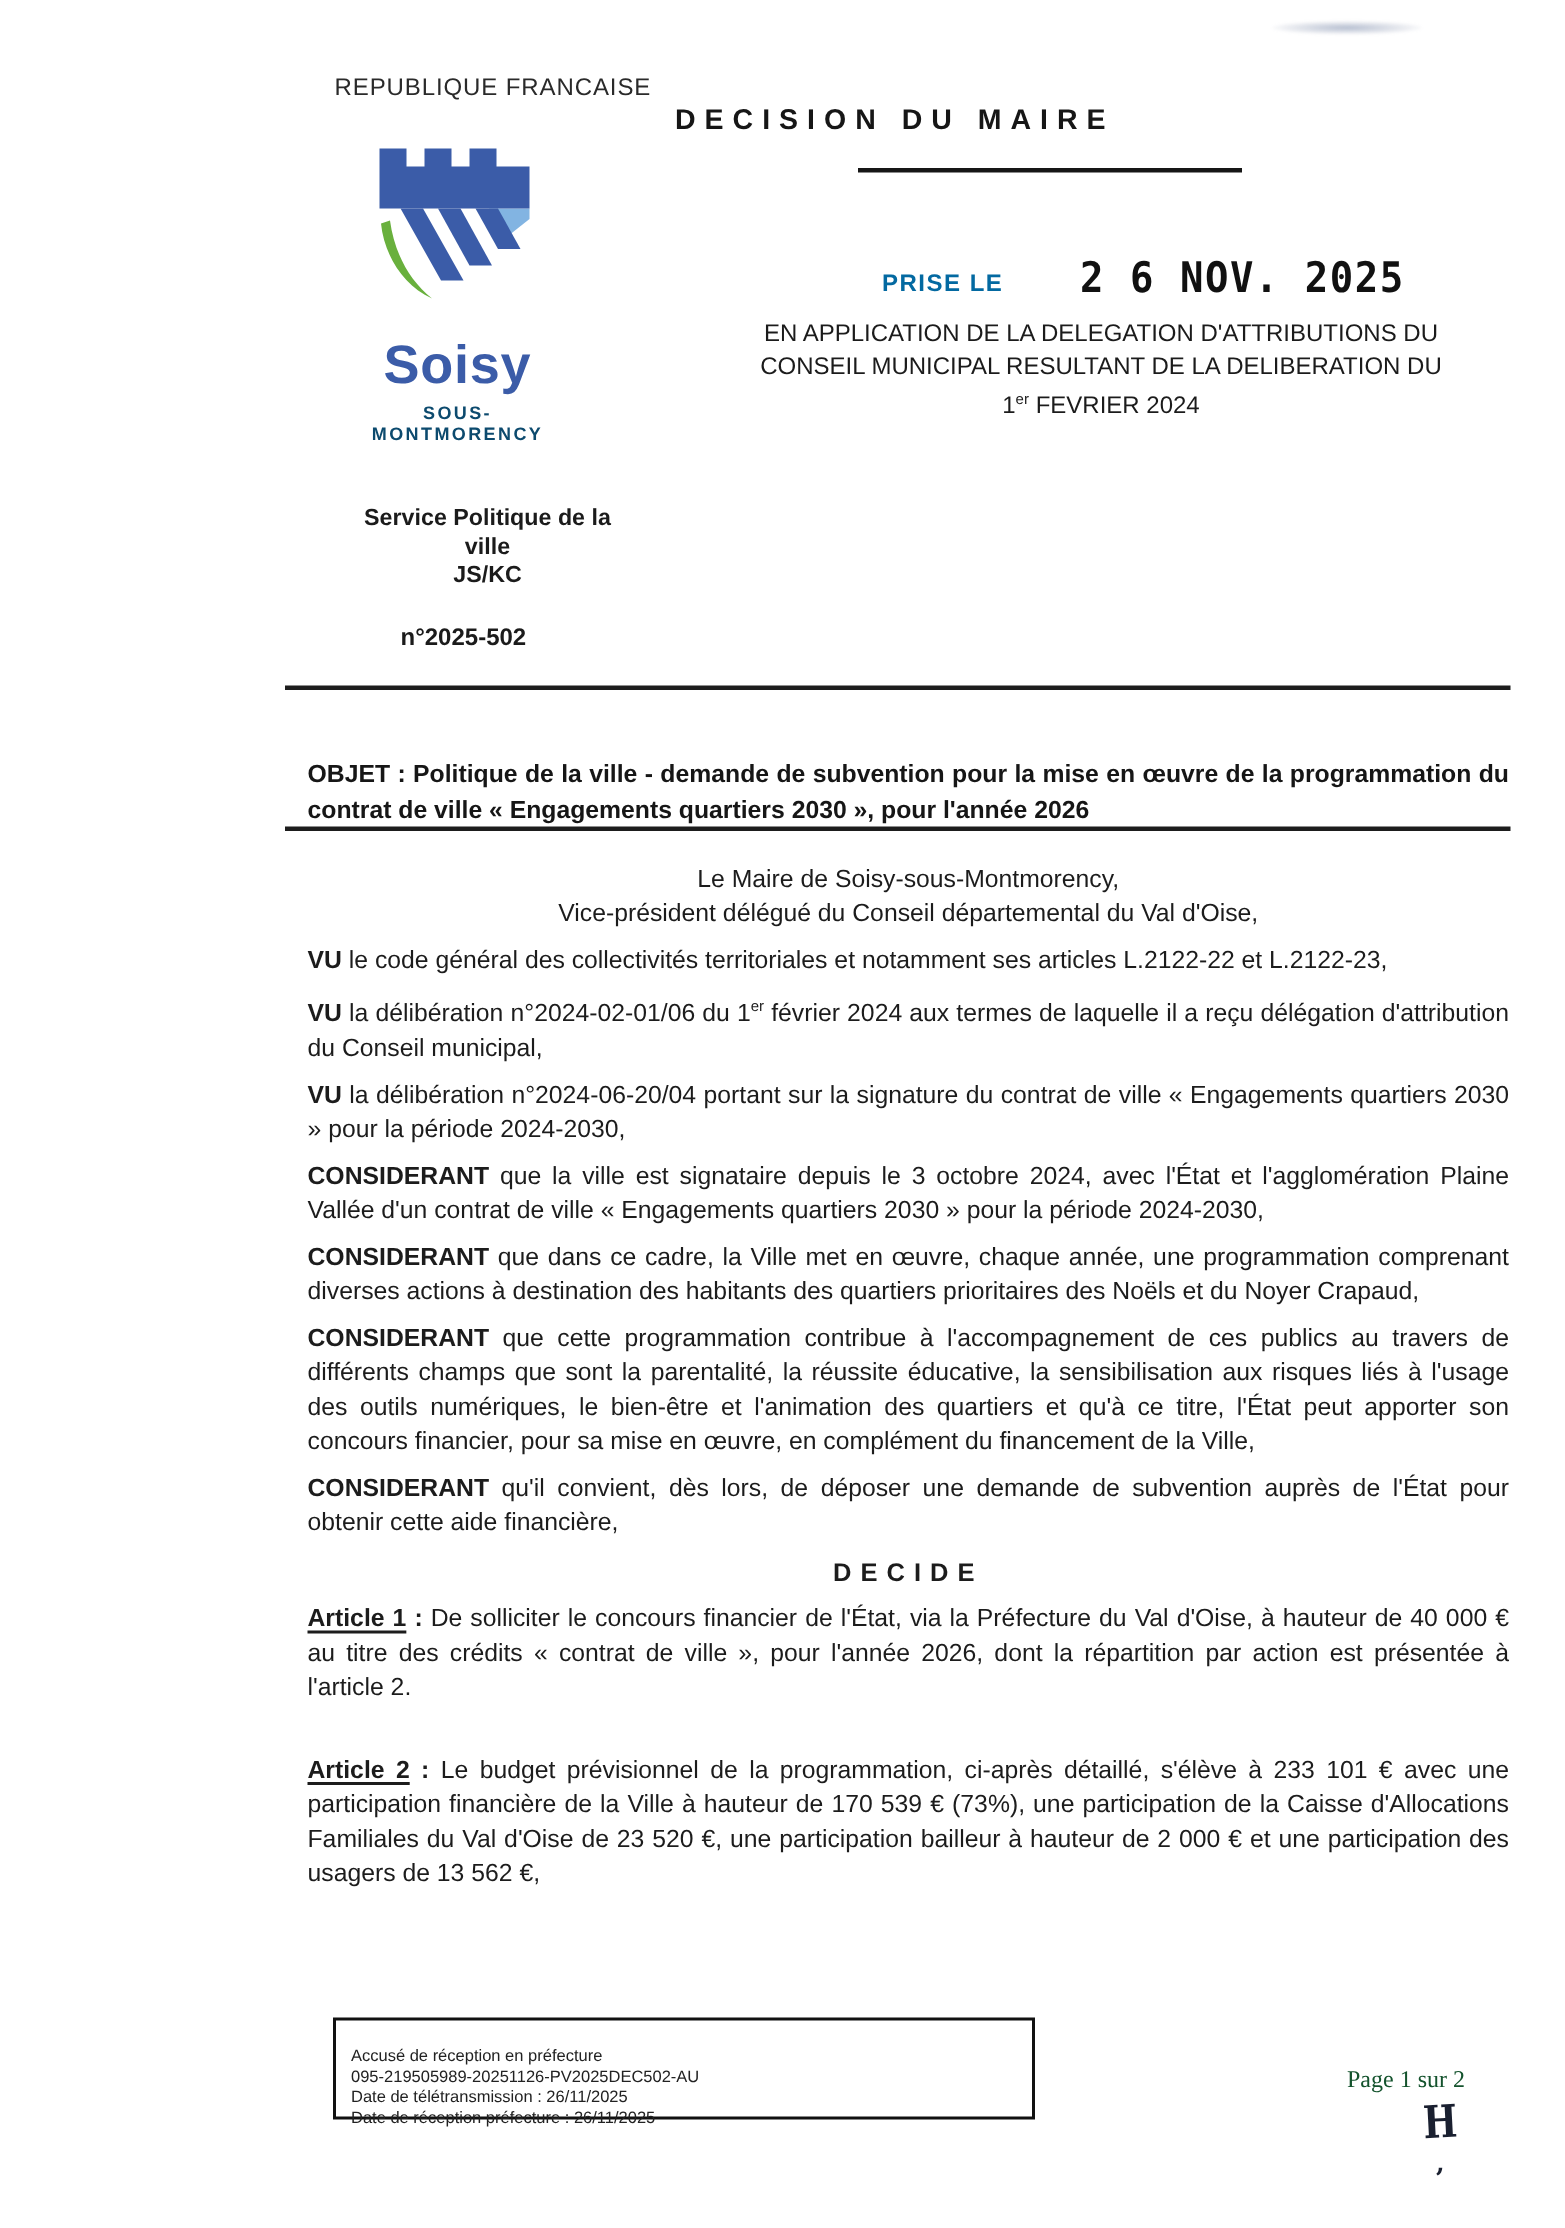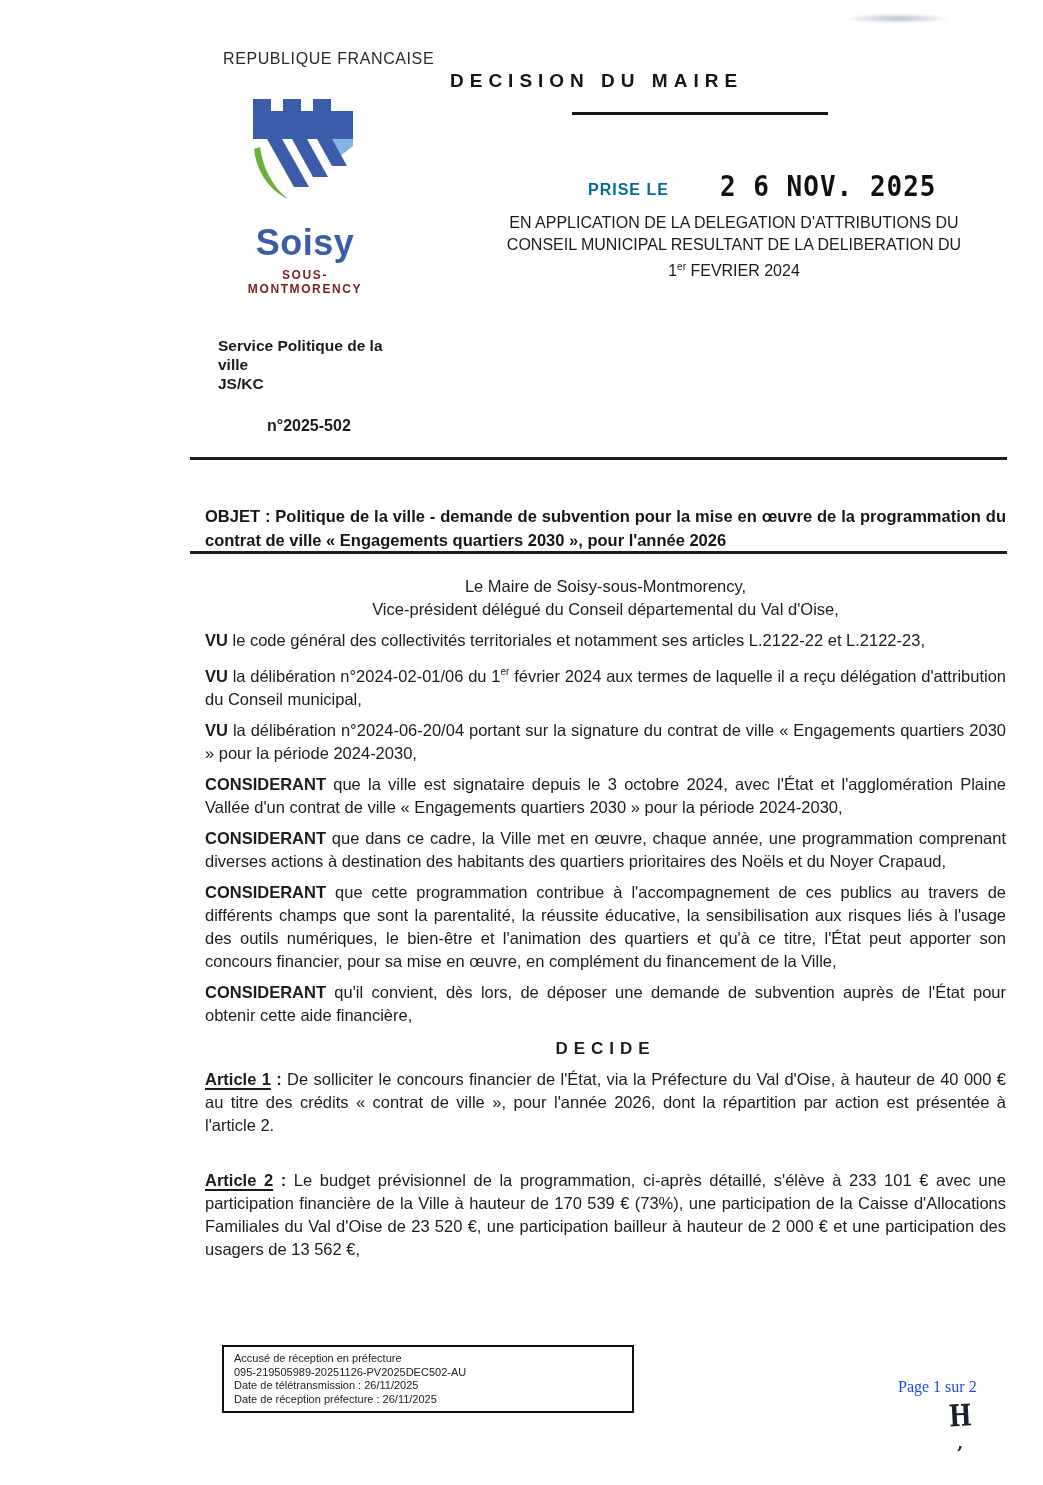--- a/index.html
+++ b/index.html
@@ -31,21 +31,21 @@
   .logo-wrap { left:230px; top:88px; width:150px; text-align:center; }
   .logo-emblem { display:block; margin:0 auto; width:110px; height:132px; }
   .logo-name {
     margin-top:2px;
     font-size:36px; font-weight:bold; letter-spacing:.5px;
     color:#3b5ca8;
   }
   .logo-sub {
     margin-top:4px;
     font-size:12px; font-weight:bold; letter-spacing:1.6px;
-    color:#7f1d1d;
+    color:#0c4a6e;
   }
 
   
   .doc-title {
     left:450px; top:70px; width:500px;
     text-align:left;
     font-size:19px; font-weight:bold; letter-spacing:6px;
     color:#161616;
   }
   .title-underline {
@@ -67,20 +67,21 @@
   .application {
     left:433px; top:212px; width:602px;
     text-align:center;
     font-size:16px; line-height:22px; color:#1b1b1b;
   }
   .application sup { font-size:10px; }
 
   
   .service {
     left:218px; top:336px; width:214px;
+    text-align:center;
     font-size:15.5px; font-weight:bold; line-height:19px; color:#1b1b1b;
   }
   .docnum {
     left:267px; top:417px;
     font-size:16px; font-weight:bold; color:#1b1b1b;
   }
 
   .rule { left:190px; width:817px; height:3px; background:#1d1d1d; }
   .rule1 { top:457px; }
   .rule2 { top:551px; }
@@ -101,30 +102,30 @@
   .decide {
     text-align:center; font-weight:bold; letter-spacing:6px;
     margin:10px 0 8px 0; font-size:17px;
   }
   .article-lead { font-weight:bold; text-decoration:underline; text-decoration-thickness:2px; text-underline-offset:3px; }
   .article-colon { font-weight:bold; }
   .article1 { margin-bottom:32px !important; }
 
   
   .receipt-box {
-    left:222px; top:1345px; width:412px; height:68px;
+    left:222px; top:1345px; width:468px; height:68px;
     border:2px solid #111;
-    padding:5px 10px;
+    padding:18px 10px;
     font-size:11px; line-height:13.5px; color:#222;
   }
 
   .page-footer {
     left:898px; top:1378px;
     font-family:"Liberation Serif", serif;
-    font-size:16px; color:#1d4ed8;
+    font-size:16px; color:#14532d;
   }
   .paraphe {
     left:946px; top:1398px;
     font-family:"DejaVu Serif", serif;
     font-size:30px; font-weight:bold; color:#1a2030;
     transform:rotate(-3deg) scaleX(.8);
   }
   .paraphe-dot {
     left:957px; top:1432px;
     font-family:"DejaVu Serif", serif;

